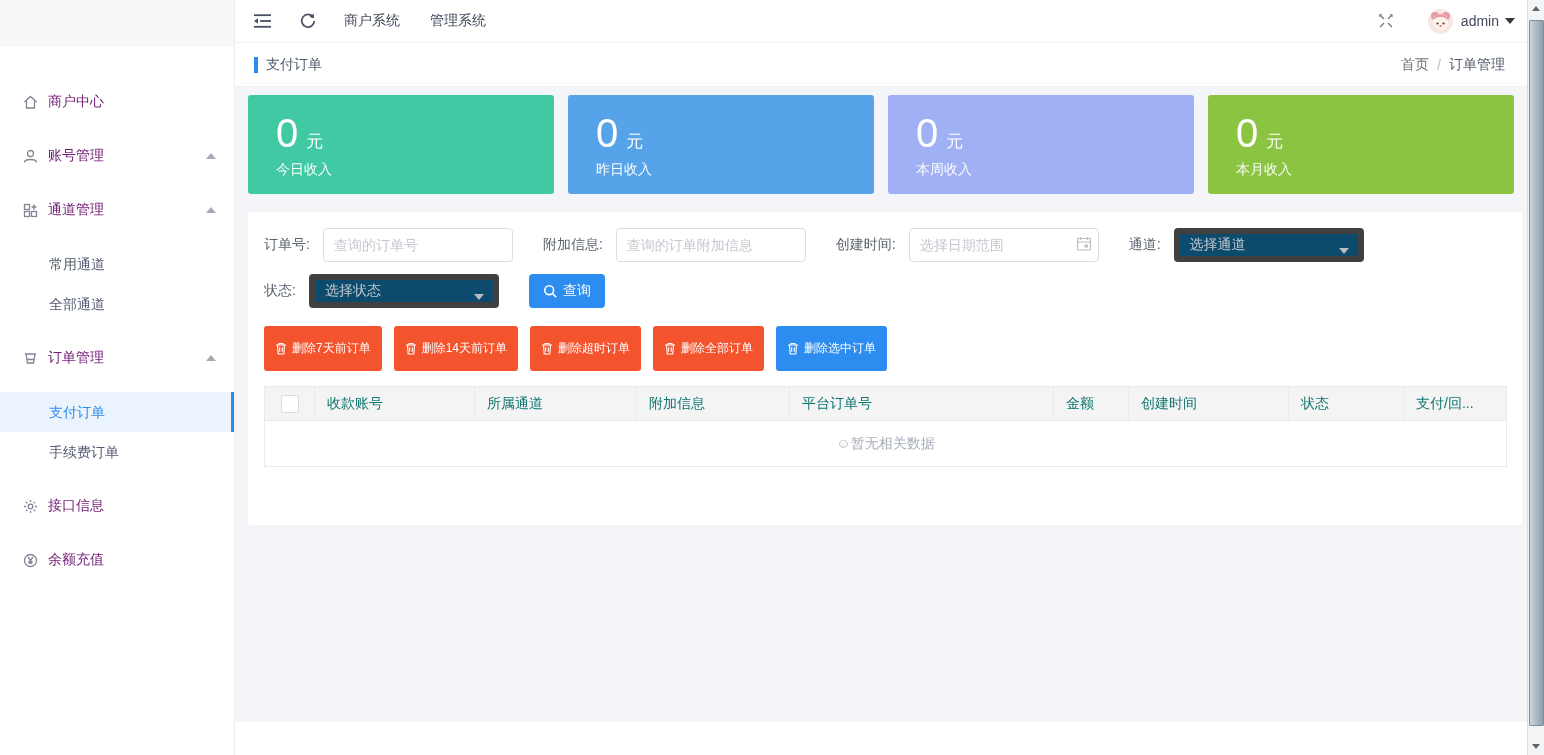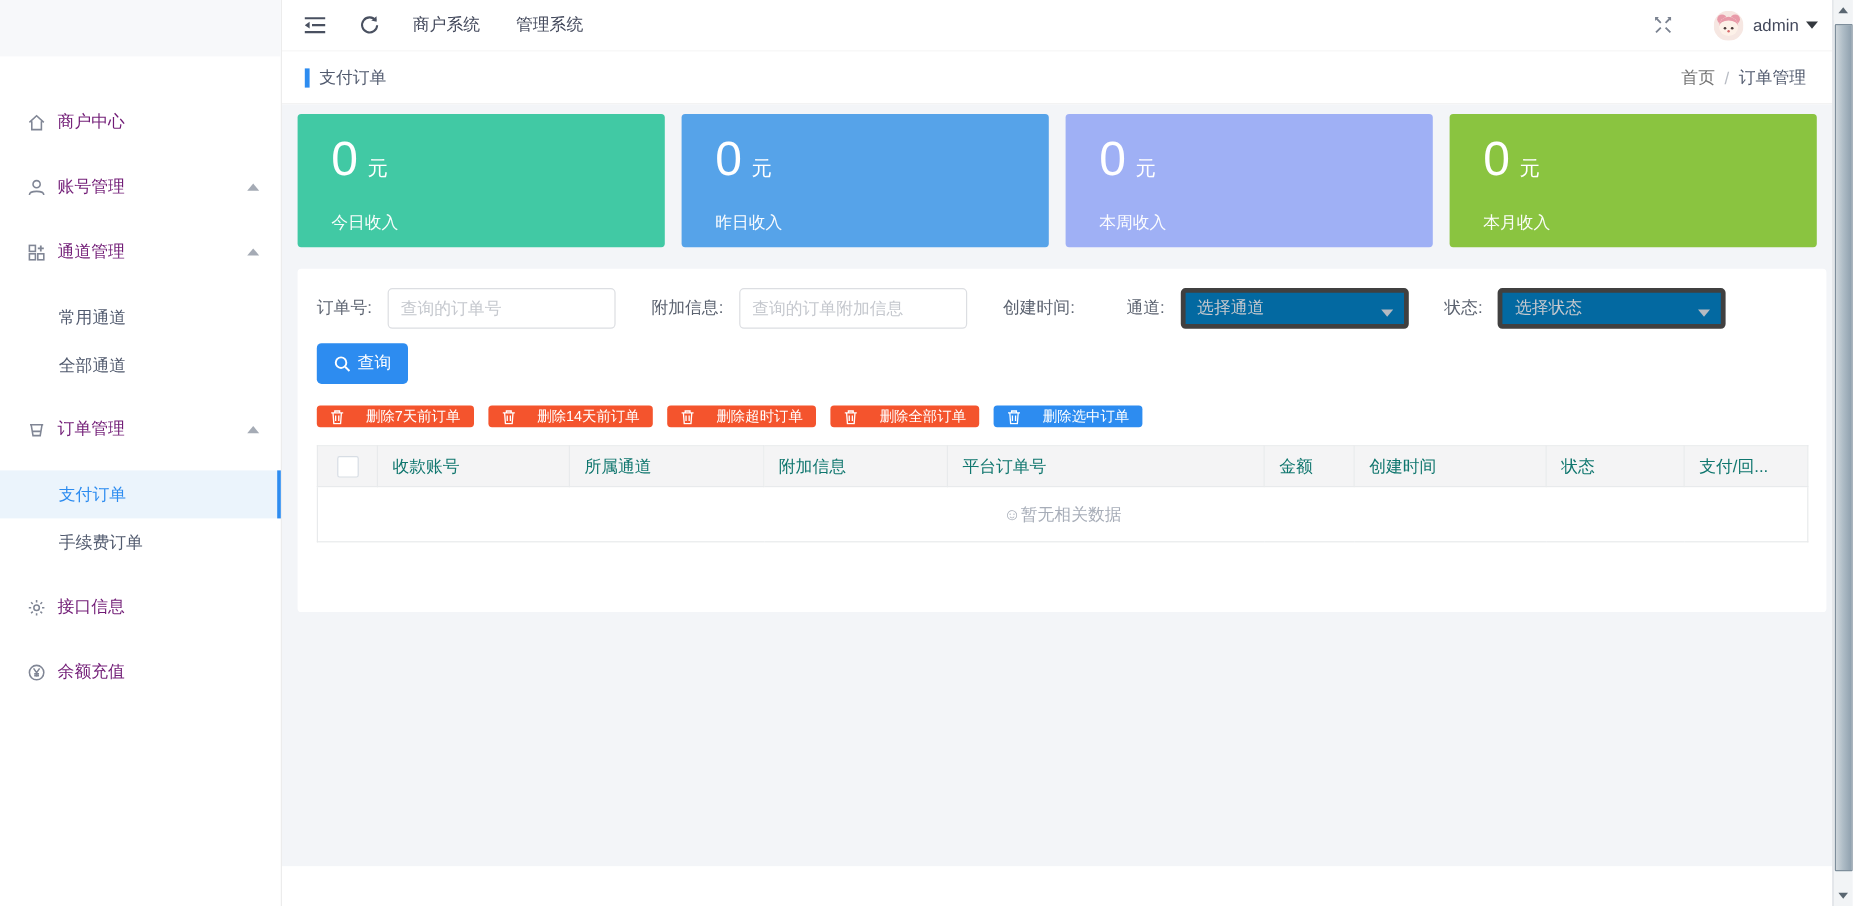--- a/index.html
+++ b/index.html
@@ -37,40 +37,40 @@
   .accent-bar { width:4px; height:16px; background:#2d8cf0; margin-right:8px; }
   .crumb-title { color:#515a6e; }
   .crumb-spacer { flex:1; }
   .crumb-home { color:#737373; cursor:pointer; }
   .crumb-sep { color:#b8bcc4; margin:0 8px; }
   .crumb-cur { color:#515a6e; }
 
   
   .content { background:#f3f5f8; height:635px; padding:8px 13px 0 13px; overflow:hidden; }
   .cards { display:flex; gap:14px; }
-  .card { width:308px; height:111px; border-radius:3px; color:#fff; padding:14px 20px 12px 28px; cursor:default; }
+  .card { width:308px; height:99px; border-radius:3px; color:#fff; padding:14px 20px 12px 28px; cursor:default; }
   .card-value { font-size:40px; line-height:48px; font-weight:400; }
   .card-unit { font-size:17px; margin-left:8px; font-weight:400; }
-  .card-label { font-size:14px; margin-top:20px; opacity:.96; }
+  .card-label { font-size:14px; margin-top:4px; opacity:.96; }
 
   .panel { background:#fff; border-radius:3px; margin-top:18px; width:1274px; padding:10px 16px 16px 16px; }
   .filters { display:flex; flex-wrap:wrap; align-items:center; }
   .fgroup { display:flex; align-items:center; margin:6px 30px 6px 0; }
   .fgroup label { color:#5c6370; margin-right:13px; white-space:nowrap; }
   .f-input { width:190px; height:34px; border:1px solid #dcdee2; border-radius:4px; padding:0 10px; font-size:14px; color:#515a6e; font-family:inherit; outline:none; }
   .f-input::placeholder { color:#c5c8ce; }
   .f-input-wrap { position:relative; width:190px; }
   .f-input-wrap .f-input { width:190px; padding-right:30px; }
   .cal-ic { position:absolute; right:7px; top:8px; }
-  .f-select { width:190px; height:34px; border:4px solid #404040; border-radius:4px; padding:0 26px 0 10px; display:flex; align-items:center; color:#c5c8ce; position:relative; cursor:pointer; background:#0369a1; }
+  .f-select { width:190px; height:34px; border:6px solid #404040; border-radius:4px; padding:0 26px 0 10px; display:flex; align-items:center; color:#c5c8ce; position:relative; cursor:pointer; background:#0c4a6e; }
   .sel-arrow { position:absolute; right:9px; top:14px; width:0; height:0; border-left:5px solid transparent; border-right:5px solid transparent; border-top:6px solid #b6bac1; }
   .btn-search { height:34px; background:#2d8cf0; color:#fff; border:none; border-radius:4px; padding:0 14px; font-size:14px; display:flex; align-items:center; gap:5px; cursor:pointer; margin:6px 0; font-family:inherit; }
 
   .actions { display:flex; gap:12px; margin-top:12px; }
-  .btn-act { height:18px; border:none; border-radius:3px; color:#fff; font-size:12px; padding:0 11px; display:flex; align-items:center; gap:18px; cursor:pointer; font-family:inherit; }
+  .btn-act { height:45px; border:none; border-radius:3px; color:#fff; font-size:12px; padding:0 11px; display:flex; align-items:center; gap:5px; cursor:pointer; font-family:inherit; }
   .btn-danger { background:#f4542d; }
   .btn-primary { background:#2d8cf0; }
 
   table.grid { border-collapse:collapse; table-layout:fixed; width:1242px; margin-top:15px; }
   table.grid th { background:#f4f4f5; height:34px; font-weight:400; text-align:left; color:#0f766e; padding:0 12px; border:1px solid #e8eaec; border-top:1px solid #e8eaec; white-space:nowrap; overflow:hidden; text-overflow:ellipsis; }
   table.grid td.empty-cell { height:46px; text-align:center; color:#a7adb8; border-bottom:1px solid #e8eaec; border-left:1px solid #e8eaec; border-right:1px solid #e8eaec; background:#fff; }
   .chk { width:18px; height:18px; border:1px solid #d7dde4; border-radius:2px; background:#fff; display:inline-block; vertical-align:middle; cursor:pointer; }
   .th-chk { text-align:center !important; padding:0 !important; }
   .pagination-space { height:42px; }
 
@@ -251,20 +251,30 @@
           <div class="fgroup">
             <label>订单号:</label>
             <input class="f-input" type="text" placeholder="查询的订单号" style="">
           </div>
           <div class="fgroup">
             <label>附加信息:</label>
             <input class="f-input" type="text" placeholder="查询的订单附加信息" style="">
           </div>
           <div class="fgroup">
             <label>创建时间:</label>
+            <span class="f-input-wrap">
+              <input class="f-input" type="text" placeholder="选择日期范围" style="">
+              <svg class="cal-ic" width="16" height="16" viewBox="0 0 16 16">
+                  <g stroke="#b8bcc4" stroke-width="1.2" fill="none">
+                    <rect x="1.5" y="2.5" width="13" height="11.5" rx="1"></rect>
+                    <path d="M1.5 6 H14.5 M4.5 1 V4 M11.5 1 V4"></path>
+                    <rect x="8.5" y="8.5" width="3.5" height="3" fill="#b8bcc4" stroke="none"></rect>
+                  </g>
+                </svg>
+            </span>
           </div>
           <div class="fgroup">
             <label>通道:</label>
             <div class="f-select">
               <span>选择通道</span>
               <span class="sel-arrow"></span>
             </div>
           </div>
           <div class="fgroup">
             <label>状态:</label>

